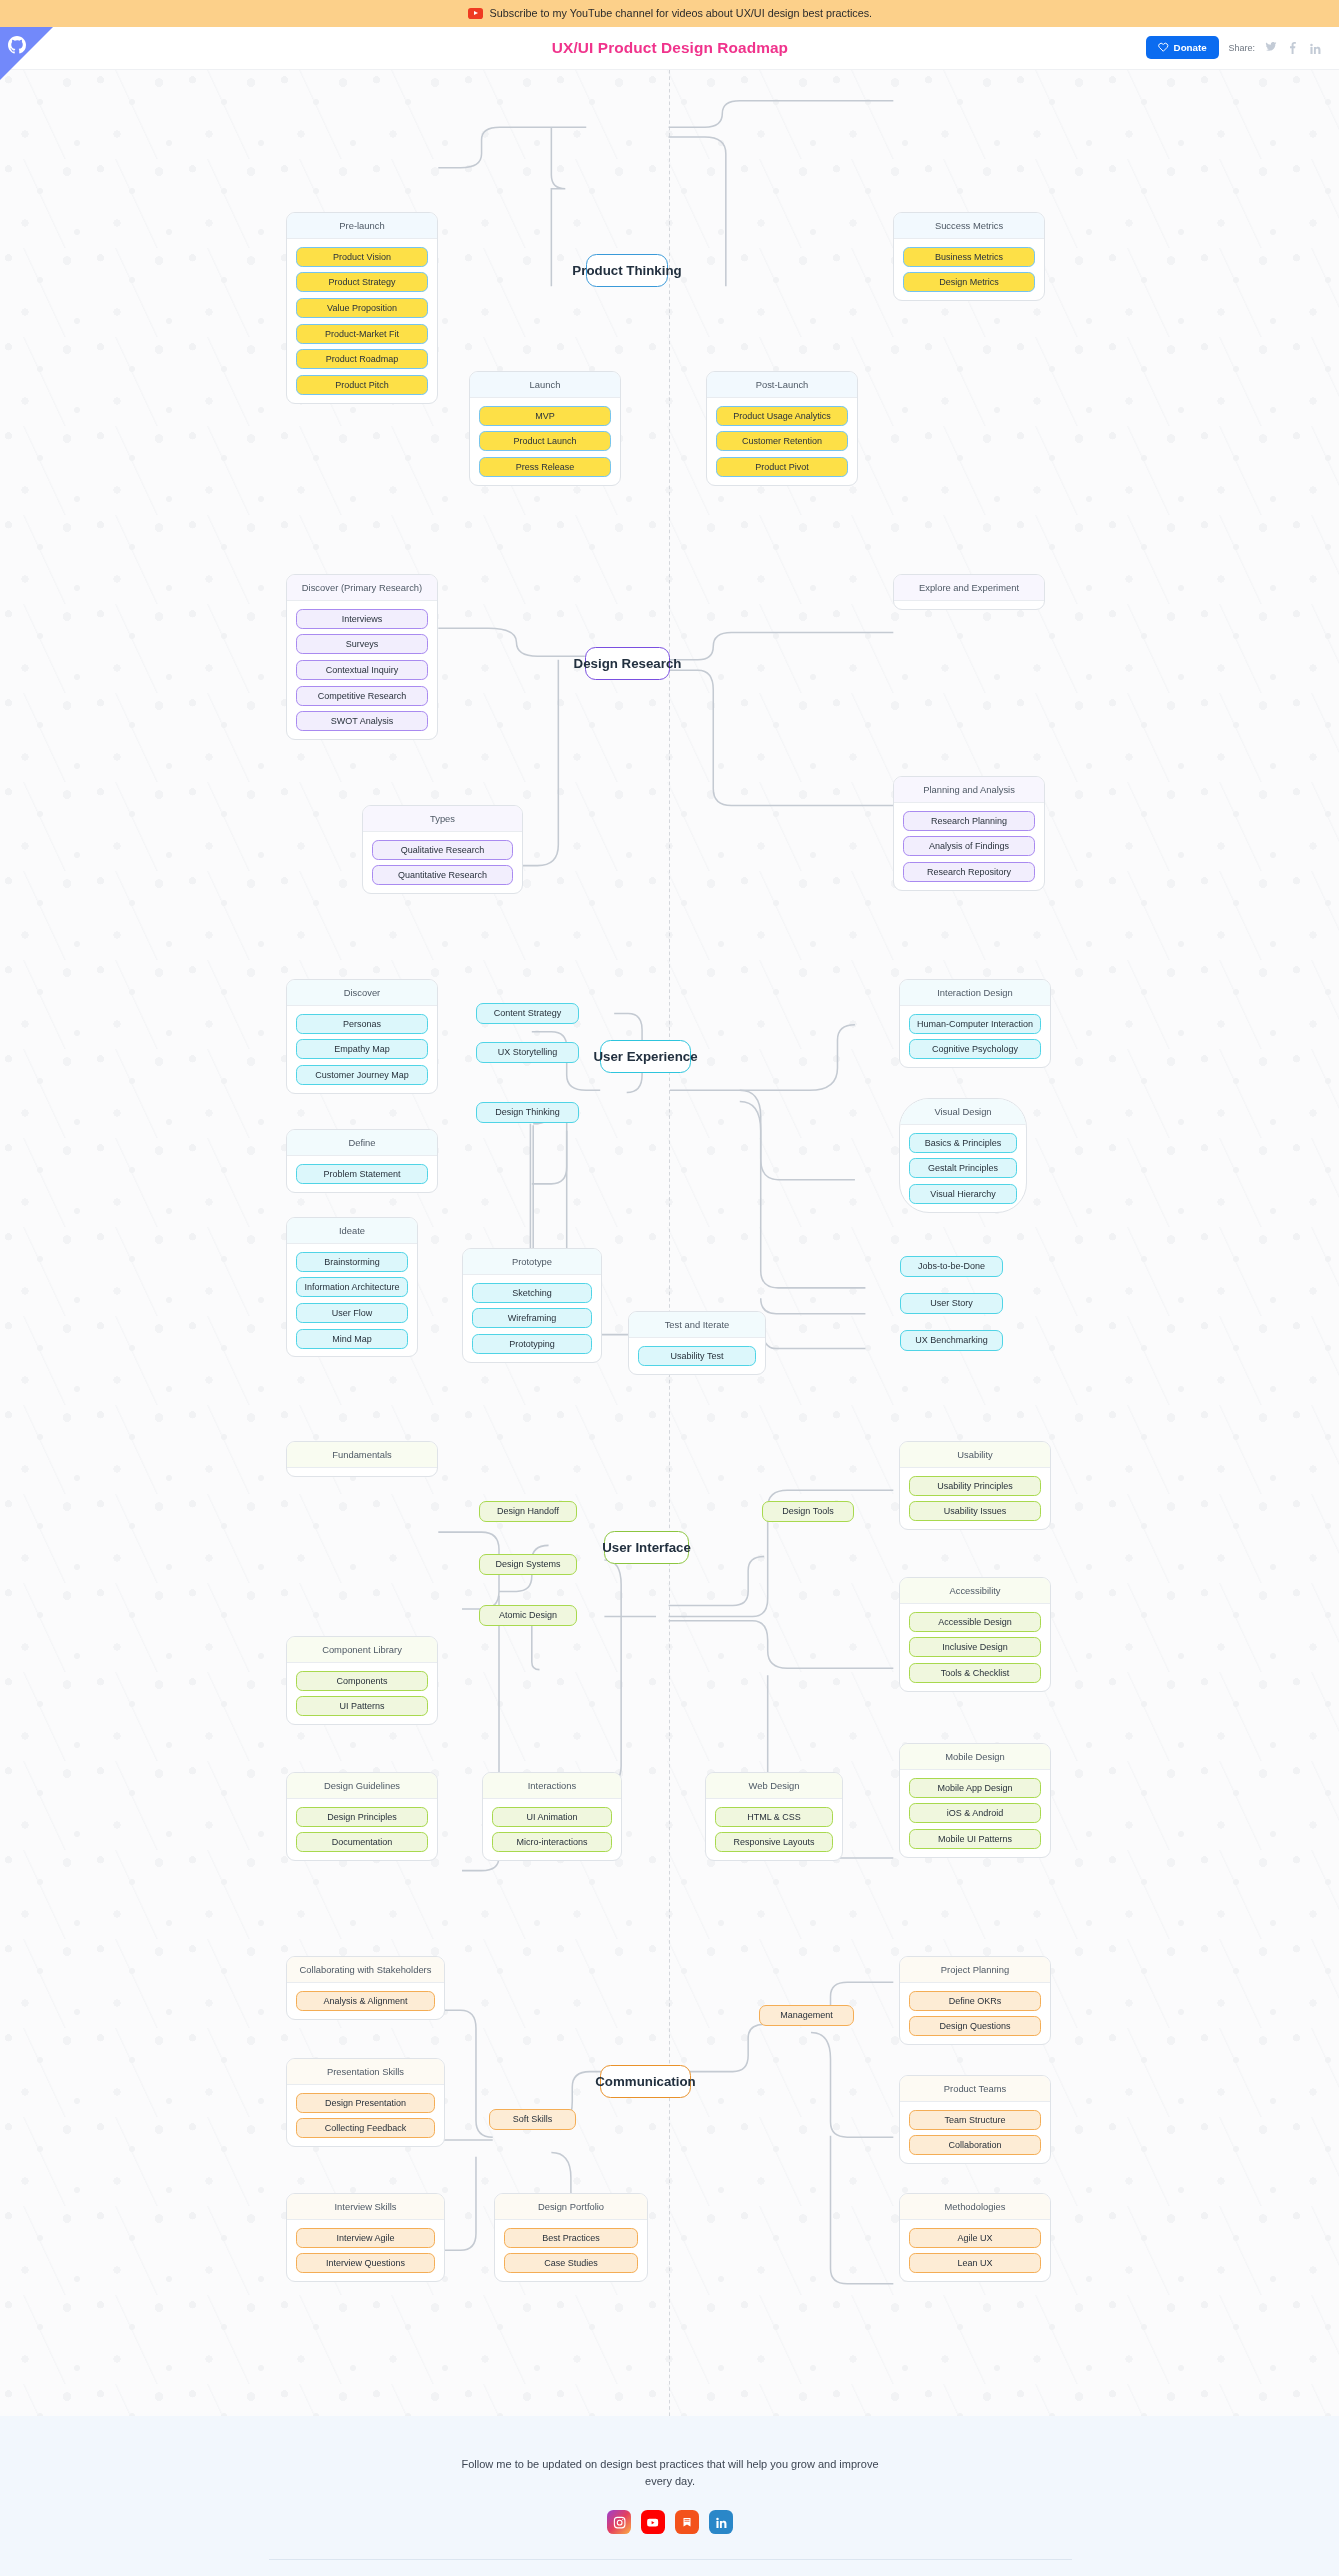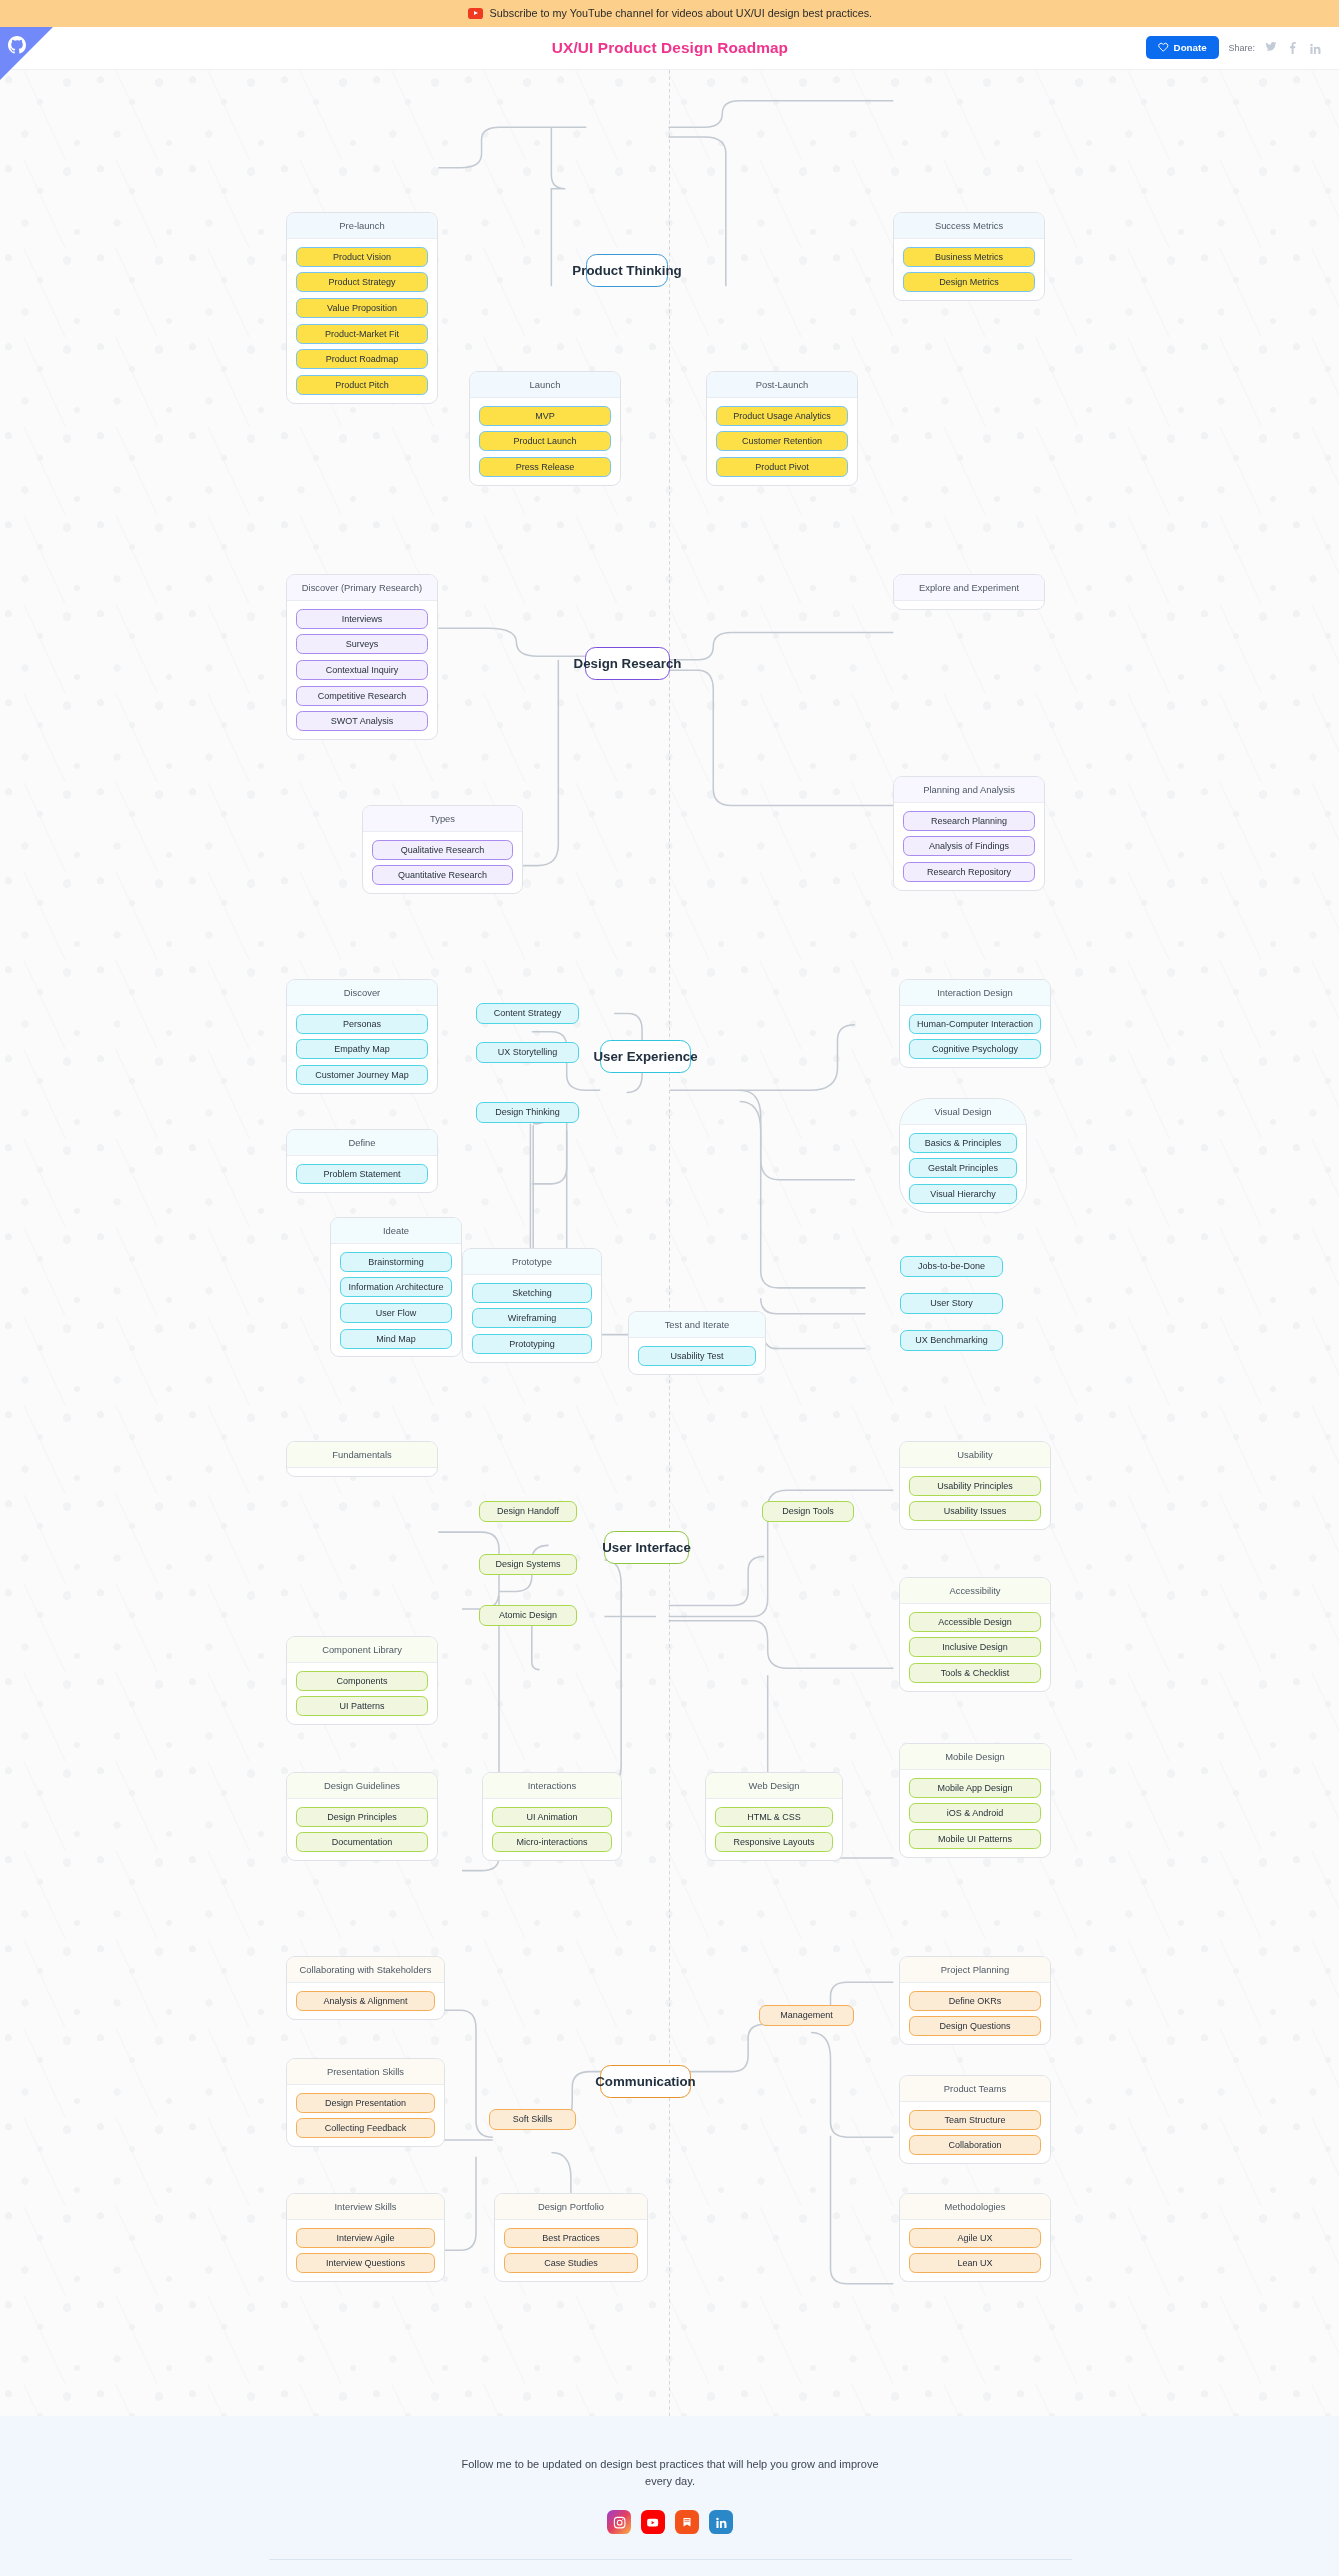--- a/index.html
+++ b/index.html
@@ -355,21 +355,21 @@
       </div>
     </div>
 
     <div class="node group" style="left:286px; top:1059px; width:152px;">
       <div class="group-head">Define</div>
       <div class="group-body">
         <div class="pill">Problem Statement</div>
       </div>
     </div>
 
-    <div class="node group" style="left:286px; top:1147px; width:132px;margin-left:44px;">
+    <div class="node group" style="left:286px; top:1147px; width:132px;">
       <div class="group-head">Ideate</div>
       <div class="group-body">
         <div class="pill">Brainstorming</div>
         <div class="pill">Information Architecture</div>
         <div class="pill">User Flow</div>
         <div class="pill">Mind Map</div>
       </div>
     </div>
 
     <div class="node group" style="left:462px; top:1178px; width:140px;">

